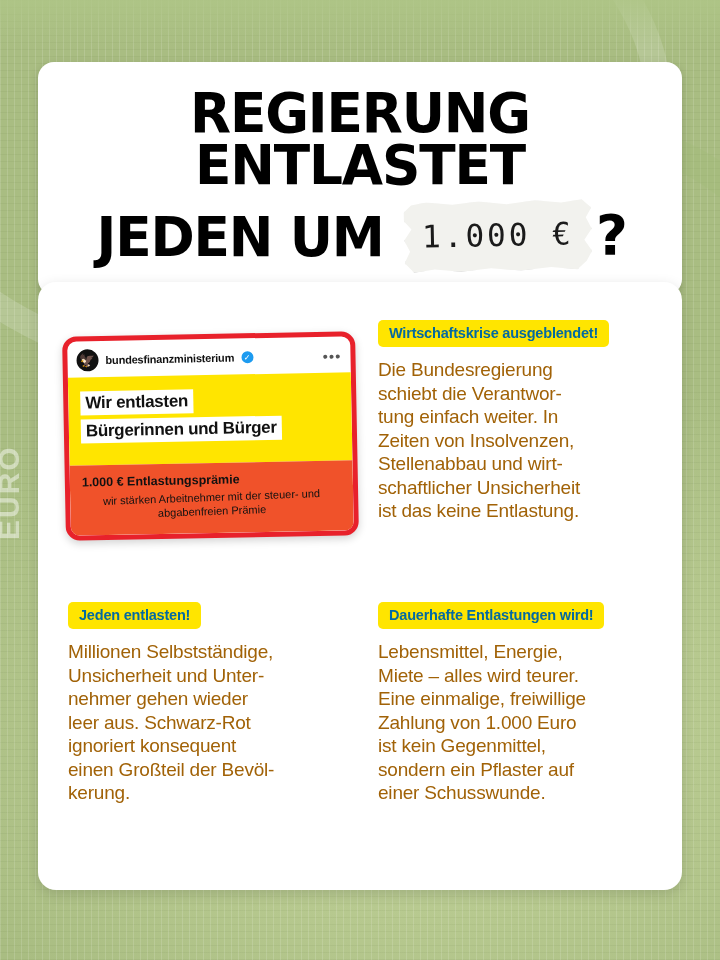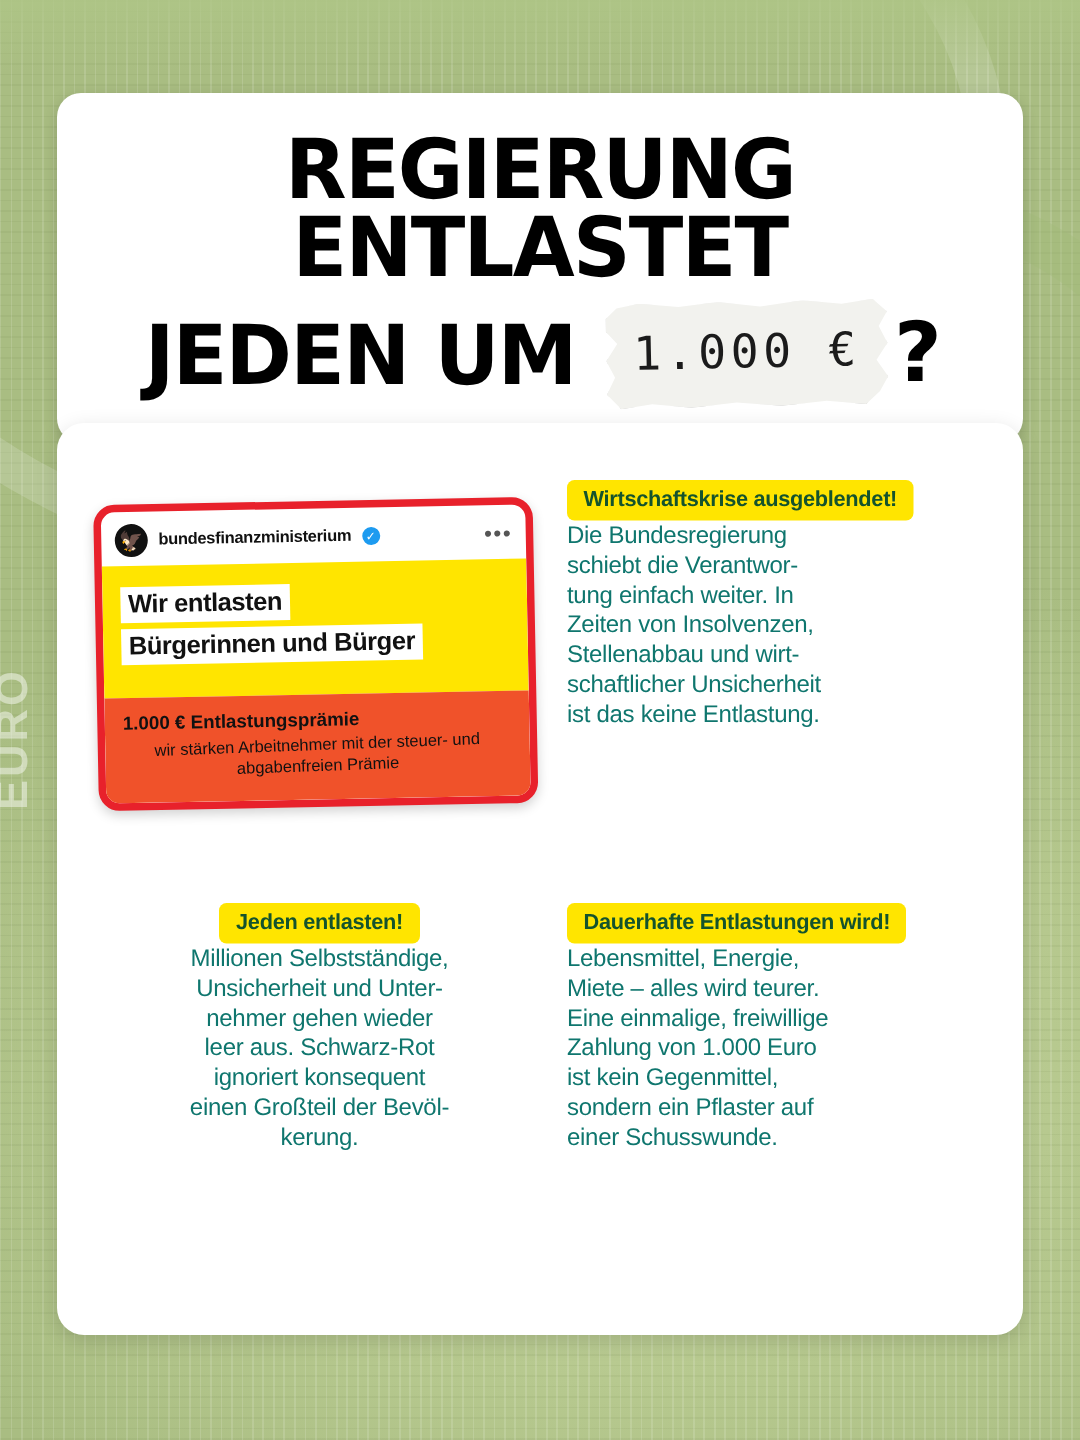--- a/index.html
+++ b/index.html
@@ -232,38 +232,38 @@
     font-size: 11px;
     color: #111;
     line-height: 1.25;
     transform: rotate(-1deg);
   }
 
   
   .pill {
     display: inline-block;
     background: #ffe500;
-    color: #14532d;
+    color: #0369a1;
     font-weight: bold;
     font-size: 14.5px;
     padding: 5px 11px 6px 11px;
     border-radius: 5px;
     letter-spacing: -0.2px;
   }
   .body-text {
-    font-size: 16px;
+    font-size: 19px;
     line-height: 1.24;
-    color: #0f766e;
+    color: #a16207;
     letter-spacing: -0.2px;
-    margin-top: 1px;
+    margin-top: 11px;
     white-space: pre-line;
   }
 
   .block-tr { position: absolute; left: 340px; top: 38px; width: 288px; }
-  .block-bl { position: absolute; left: 30px;  top: 320px; width: 290px; text-align: center; }
+  .block-bl { position: absolute; left: 30px;  top: 320px; width: 290px; }
   .block-br { position: absolute; left: 340px; top: 320px; width: 292px; }
 </style>
 </head>
 <body>
 
 <div class="bg">
   <div class="bg-pattern"></div>
   <div class="bg-swirl s3"></div>
   <div class="bg-swirl s1"></div>
   <div class="bg-swirl s2"></div>

